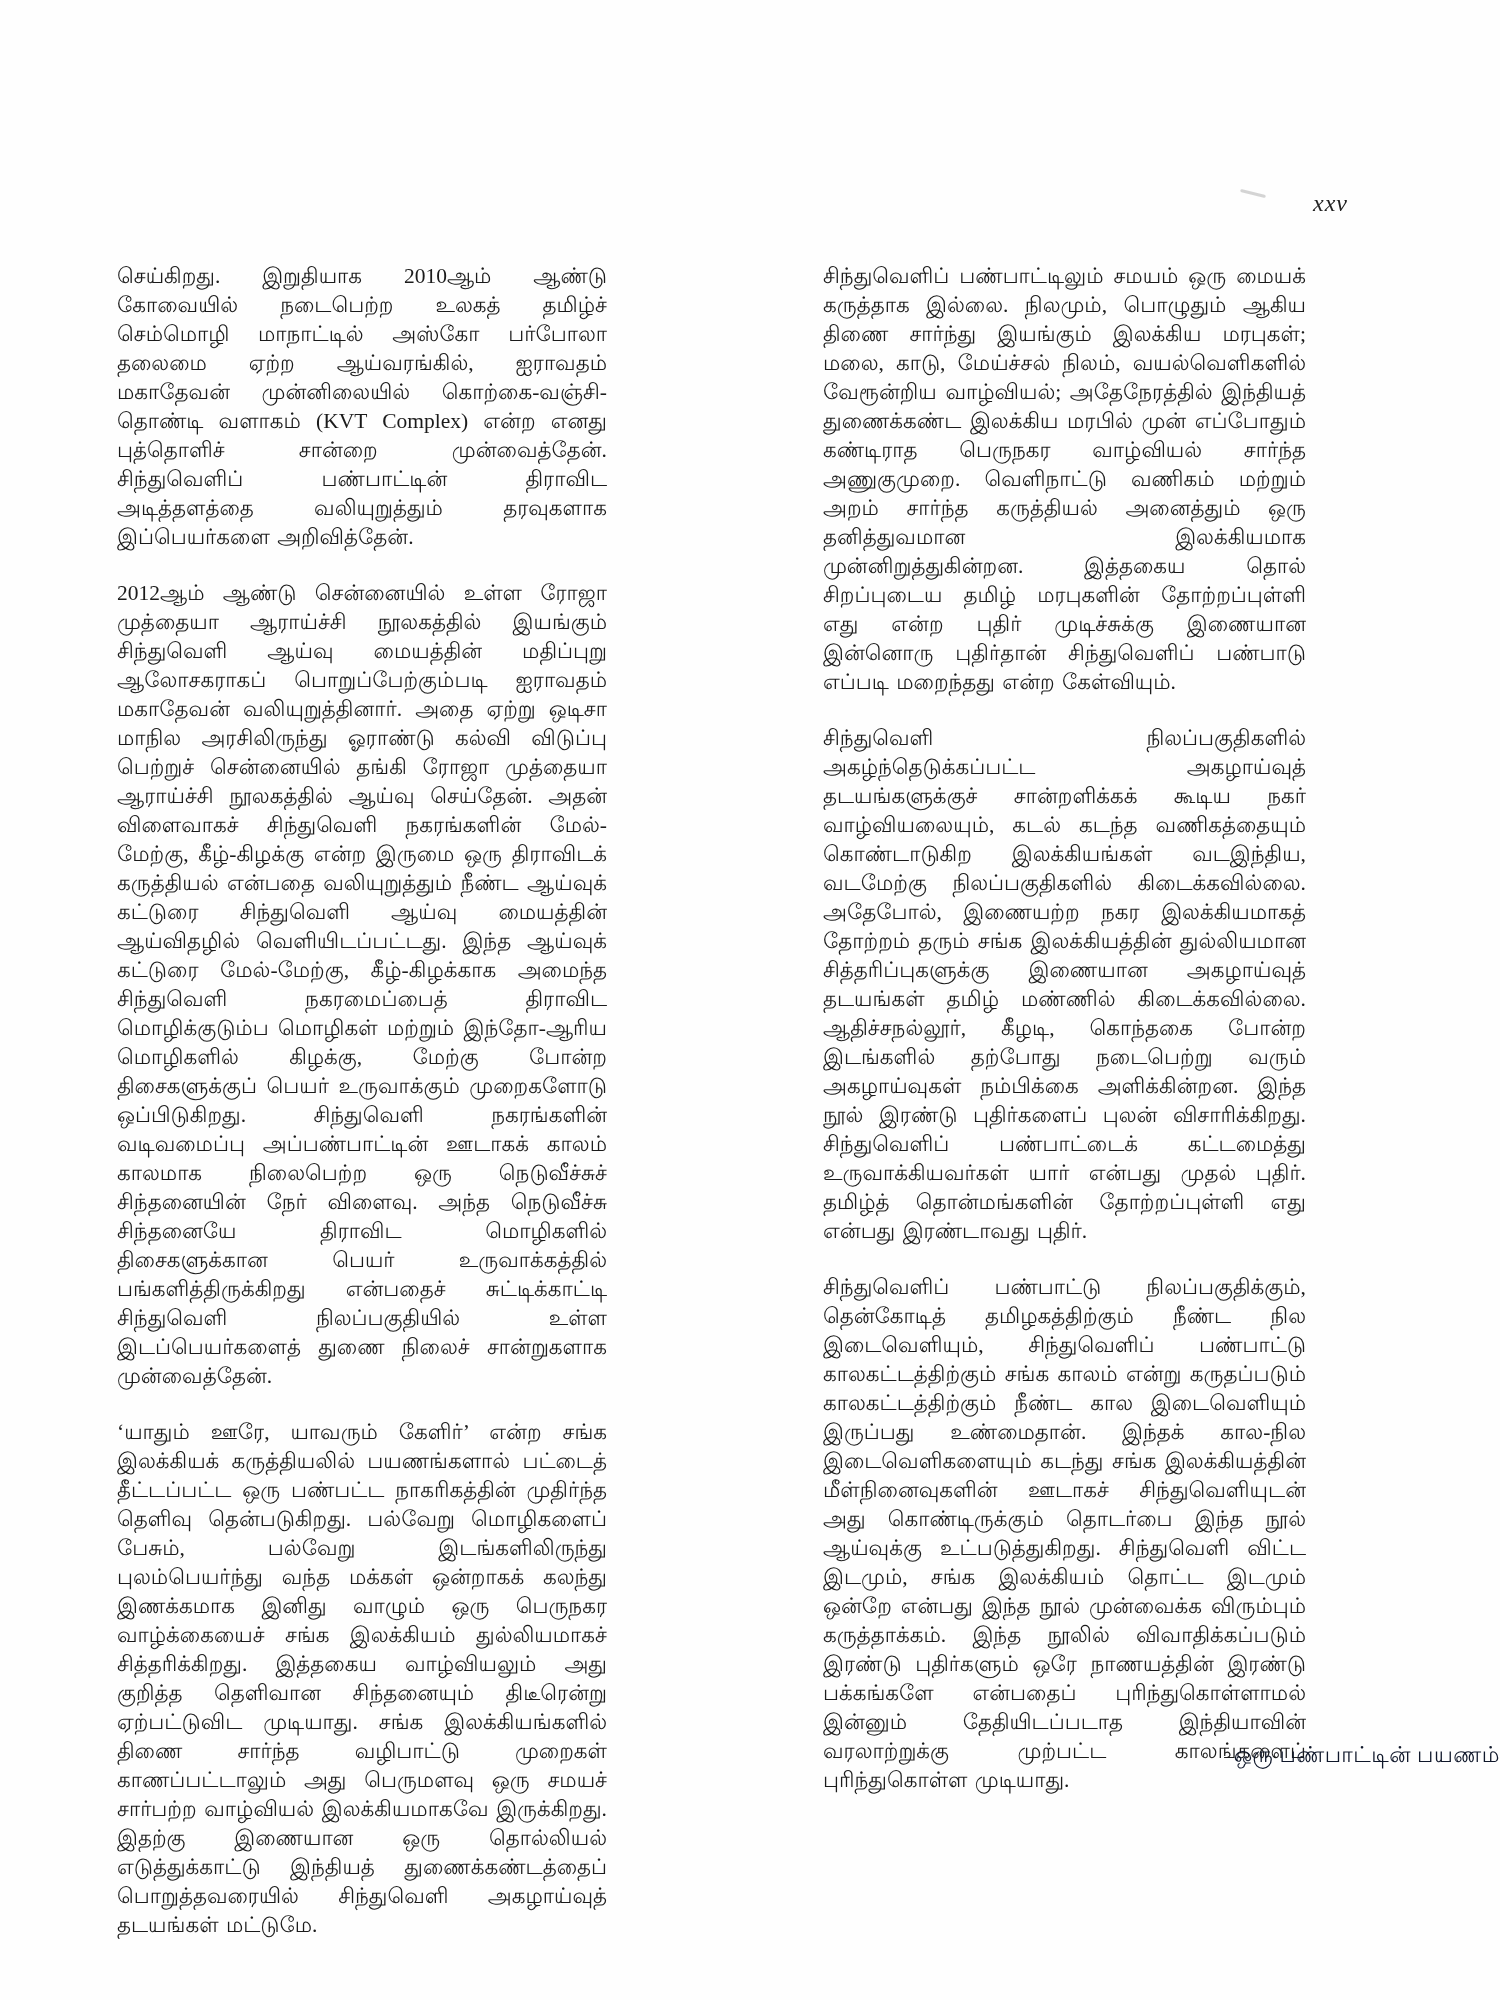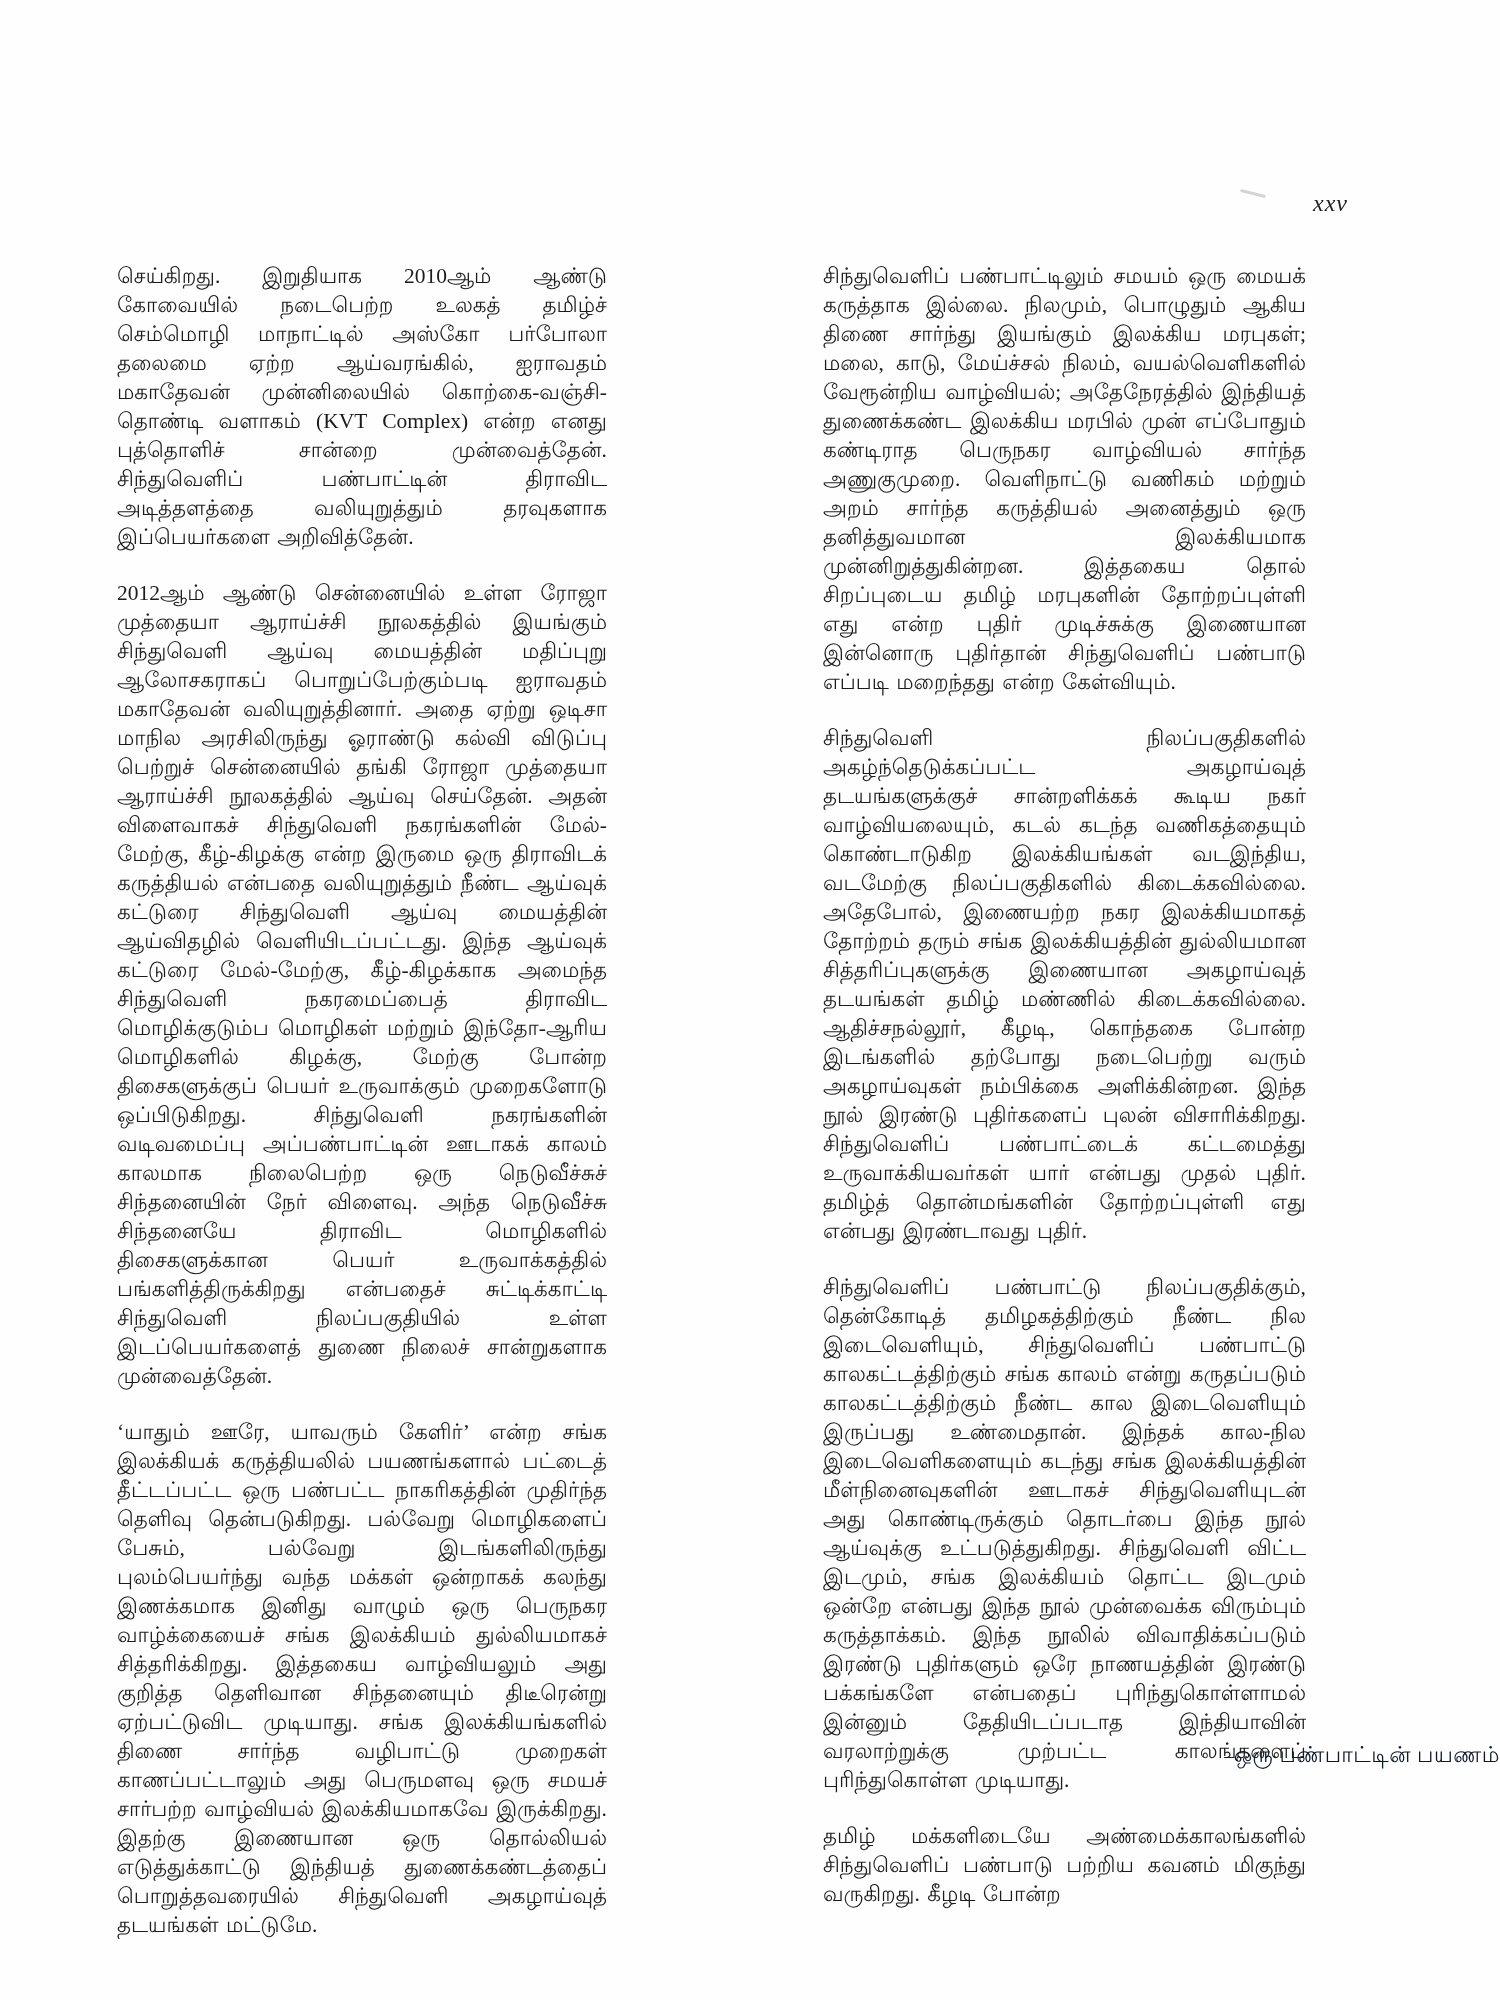--- a/index.html
+++ b/index.html
@@ -85,18 +85,17 @@
   <div class="col col-left">
     <p>செய்கிறது. இறுதியாக 2010ஆம் ஆண்டு கோவையில் நடைபெற்ற உலகத் தமிழ்ச் செம்மொழி மாநாட்டில் அஸ்கோ பர்போலா தலைமை ஏற்ற ஆய்வரங்கில், ஐராவதம் மகாதேவன் முன்னிலையில் கொற்கை-வஞ்சி-தொண்டி வளாகம் (KVT Complex) என்ற எனது புத்தொளிச் சான்றை முன்வைத்தேன். சிந்துவெளிப் பண்பாட்டின் திராவிட அடித்தளத்தை வலியுறுத்தும் தரவுகளாக இப்பெயர்களை அறிவித்தேன்.</p>
     <p>2012ஆம் ஆண்டு சென்னையில் உள்ள ரோஜா முத்தையா ஆராய்ச்சி நூலகத்தில் இயங்கும் சிந்துவெளி ஆய்வு மையத்தின் மதிப்புறு ஆலோசகராகப் பொறுப்பேற்கும்படி ஐராவதம் மகாதேவன் வலியுறுத்தினார். அதை ஏற்று ஒடிசா மாநில அரசிலிருந்து ஓராண்டு கல்வி விடுப்பு பெற்றுச் சென்னையில் தங்கி ரோஜா முத்தையா ஆராய்ச்சி நூலகத்தில் ஆய்வு செய்தேன். அதன் விளைவாகச் சிந்துவெளி நகரங்களின் மேல்-மேற்கு, கீழ்-கிழக்கு என்ற இருமை ஒரு திராவிடக் கருத்தியல் என்பதை வலியுறுத்தும் நீண்ட ஆய்வுக் கட்டுரை சிந்துவெளி ஆய்வு மையத்தின் ஆய்விதழில் வெளியிடப்பட்டது. இந்த ஆய்வுக் கட்டுரை மேல்-மேற்கு, கீழ்-கிழக்காக அமைந்த சிந்துவெளி நகரமைப்பைத் திராவிட மொழிக்குடும்ப மொழிகள் மற்றும் இந்தோ-ஆரிய மொழிகளில் கிழக்கு, மேற்கு போன்ற திசைகளுக்குப் பெயர் உருவாக்கும் முறைகளோடு ஒப்பிடுகிறது. சிந்துவெளி நகரங்களின் வடிவமைப்பு அப்பண்பாட்டின் ஊடாகக் காலம் காலமாக நிலைபெற்ற ஒரு நெடுவீச்சுச் சிந்தனையின் நேர் விளைவு. அந்த நெடுவீச்சு சிந்தனையே திராவிட மொழிகளில் திசைகளுக்கான பெயர் உருவாக்கத்தில் பங்களித்திருக்கிறது என்பதைச் சுட்டிக்காட்டி சிந்துவெளி நிலப்பகுதியில் உள்ள இடப்பெயர்களைத் துணை நிலைச் சான்றுகளாக முன்வைத்தேன்.</p>
     <p>‘யாதும் ஊரே, யாவரும் கேளிர்’ என்ற சங்க இலக்கியக் கருத்தியலில் பயணங்களால் பட்டைத் தீட்டப்பட்ட ஒரு பண்பட்ட நாகரிகத்தின் முதிர்ந்த தெளிவு தென்படுகிறது. பல்வேறு மொழிகளைப் பேசும், பல்வேறு இடங்களிலிருந்து புலம்பெயர்ந்து வந்த மக்கள் ஒன்றாகக் கலந்து இணக்கமாக இனிது வாழும் ஒரு பெருநகர வாழ்க்கையைச் சங்க இலக்கியம் துல்லியமாகச் சித்தரிக்கிறது. இத்தகைய வாழ்வியலும் அது குறித்த தெளிவான சிந்தனையும் திடீரென்று ஏற்பட்டுவிட முடியாது. சங்க இலக்கியங்களில் திணை சார்ந்த வழிபாட்டு முறைகள் காணப்பட்டாலும் அது பெருமளவு ஒரு சமயச் சார்பற்ற வாழ்வியல் இலக்கியமாகவே இருக்கிறது. இதற்கு இணையான ஒரு தொல்லியல் எடுத்துக்காட்டு இந்தியத் துணைக்கண்டத்தைப் பொறுத்தவரையில் சிந்துவெளி அகழாய்வுத் தடயங்கள் மட்டுமே.</p>
   </div>
 
   <div class="col col-right">
     <p>சிந்துவெளிப் பண்பாட்டிலும் சமயம் ஒரு மையக் கருத்தாக இல்லை. நிலமும், பொழுதும் ஆகிய திணை சார்ந்து இயங்கும் இலக்கிய மரபுகள்; மலை, காடு, மேய்ச்சல் நிலம், வயல்வெளிகளில் வேரூன்றிய வாழ்வியல்; அதேநேரத்தில் இந்தியத் துணைக்கண்ட இலக்கிய மரபில் முன் எப்போதும் கண்டிராத பெருநகர வாழ்வியல் சார்ந்த அணுகுமுறை. வெளிநாட்டு வணிகம் மற்றும் அறம் சார்ந்த கருத்தியல் அனைத்தும் ஒரு தனித்துவமான இலக்கியமாக முன்னிறுத்துகின்றன. இத்தகைய தொல் சிறப்புடைய தமிழ் மரபுகளின் தோற்றப்புள்ளி எது என்ற புதிர் முடிச்சுக்கு இணையான இன்னொரு புதிர்தான் சிந்துவெளிப் பண்பாடு எப்படி மறைந்தது என்ற கேள்வியும்.</p>
     <p>சிந்துவெளி நிலப்பகுதிகளில் அகழ்ந்தெடுக்கப்பட்ட அகழாய்வுத் தடயங்களுக்குச் சான்றளிக்கக் கூடிய நகர் வாழ்வியலையும், கடல் கடந்த வணிகத்தையும் கொண்டாடுகிற இலக்கியங்கள் வடஇந்திய, வடமேற்கு நிலப்பகுதிகளில் கிடைக்கவில்லை. அதேபோல், இணையற்ற நகர இலக்கியமாகத் தோற்றம் தரும் சங்க இலக்கியத்தின் துல்லியமான சித்தரிப்புகளுக்கு இணையான அகழாய்வுத் தடயங்கள் தமிழ் மண்ணில் கிடைக்கவில்லை. ஆதிச்சநல்லூர், கீழடி, கொந்தகை போன்ற இடங்களில் தற்போது நடைபெற்று வரும் அகழாய்வுகள் நம்பிக்கை அளிக்கின்றன. இந்த நூல் இரண்டு புதிர்களைப் புலன் விசாரிக்கிறது. சிந்துவெளிப் பண்பாட்டைக் கட்டமைத்து உருவாக்கியவர்கள் யார் என்பது முதல் புதிர். தமிழ்த் தொன்மங்களின் தோற்றப்புள்ளி எது என்பது இரண்டாவது புதிர்.</p>
     <p>சிந்துவெளிப் பண்பாட்டு நிலப்பகுதிக்கும், தென்கோடித் தமிழகத்திற்கும் நீண்ட நில இடைவெளியும், சிந்துவெளிப் பண்பாட்டு காலகட்டத்திற்கும் சங்க காலம் என்று கருதப்படும் காலகட்டத்திற்கும் நீண்ட கால இடைவெளியும் இருப்பது உண்மைதான். இந்தக் கால-நில இடைவெளிகளையும் கடந்து சங்க இலக்கியத்தின் மீள்நினைவுகளின் ஊடாகச் சிந்துவெளியுடன் அது கொண்டிருக்கும் தொடர்பை இந்த நூல் ஆய்வுக்கு உட்படுத்துகிறது. சிந்துவெளி விட்ட இடமும், சங்க இலக்கியம் தொட்ட இடமும் ஒன்றே என்பது இந்த நூல் முன்வைக்க விரும்பும் கருத்தாக்கம். இந்த நூலில் விவாதிக்கப்படும் இரண்டு புதிர்களும் ஒரே நாணயத்தின் இரண்டு பக்கங்களே என்பதைப் புரிந்துகொள்ளாமல் இன்னும் தேதியிடப்படாத இந்தியாவின் வரலாற்றுக்கு முற்பட்ட காலங்களைப் புரிந்துகொள்ள முடியாது.</p>
-    <p>தமிழ் மக்களிடையே அண்மைக்காலங்களில் சிந்துவெளிப் பண்பாடு பற்றிய கவனம் மிகுந்து வருகிறது. கீழடி போன்ற</p>
   </div>
 
   <div class="footer-caption">ஒரு பண்பாட்டின் பயணம்</div>
 
 </div>
 
 </body></html>

